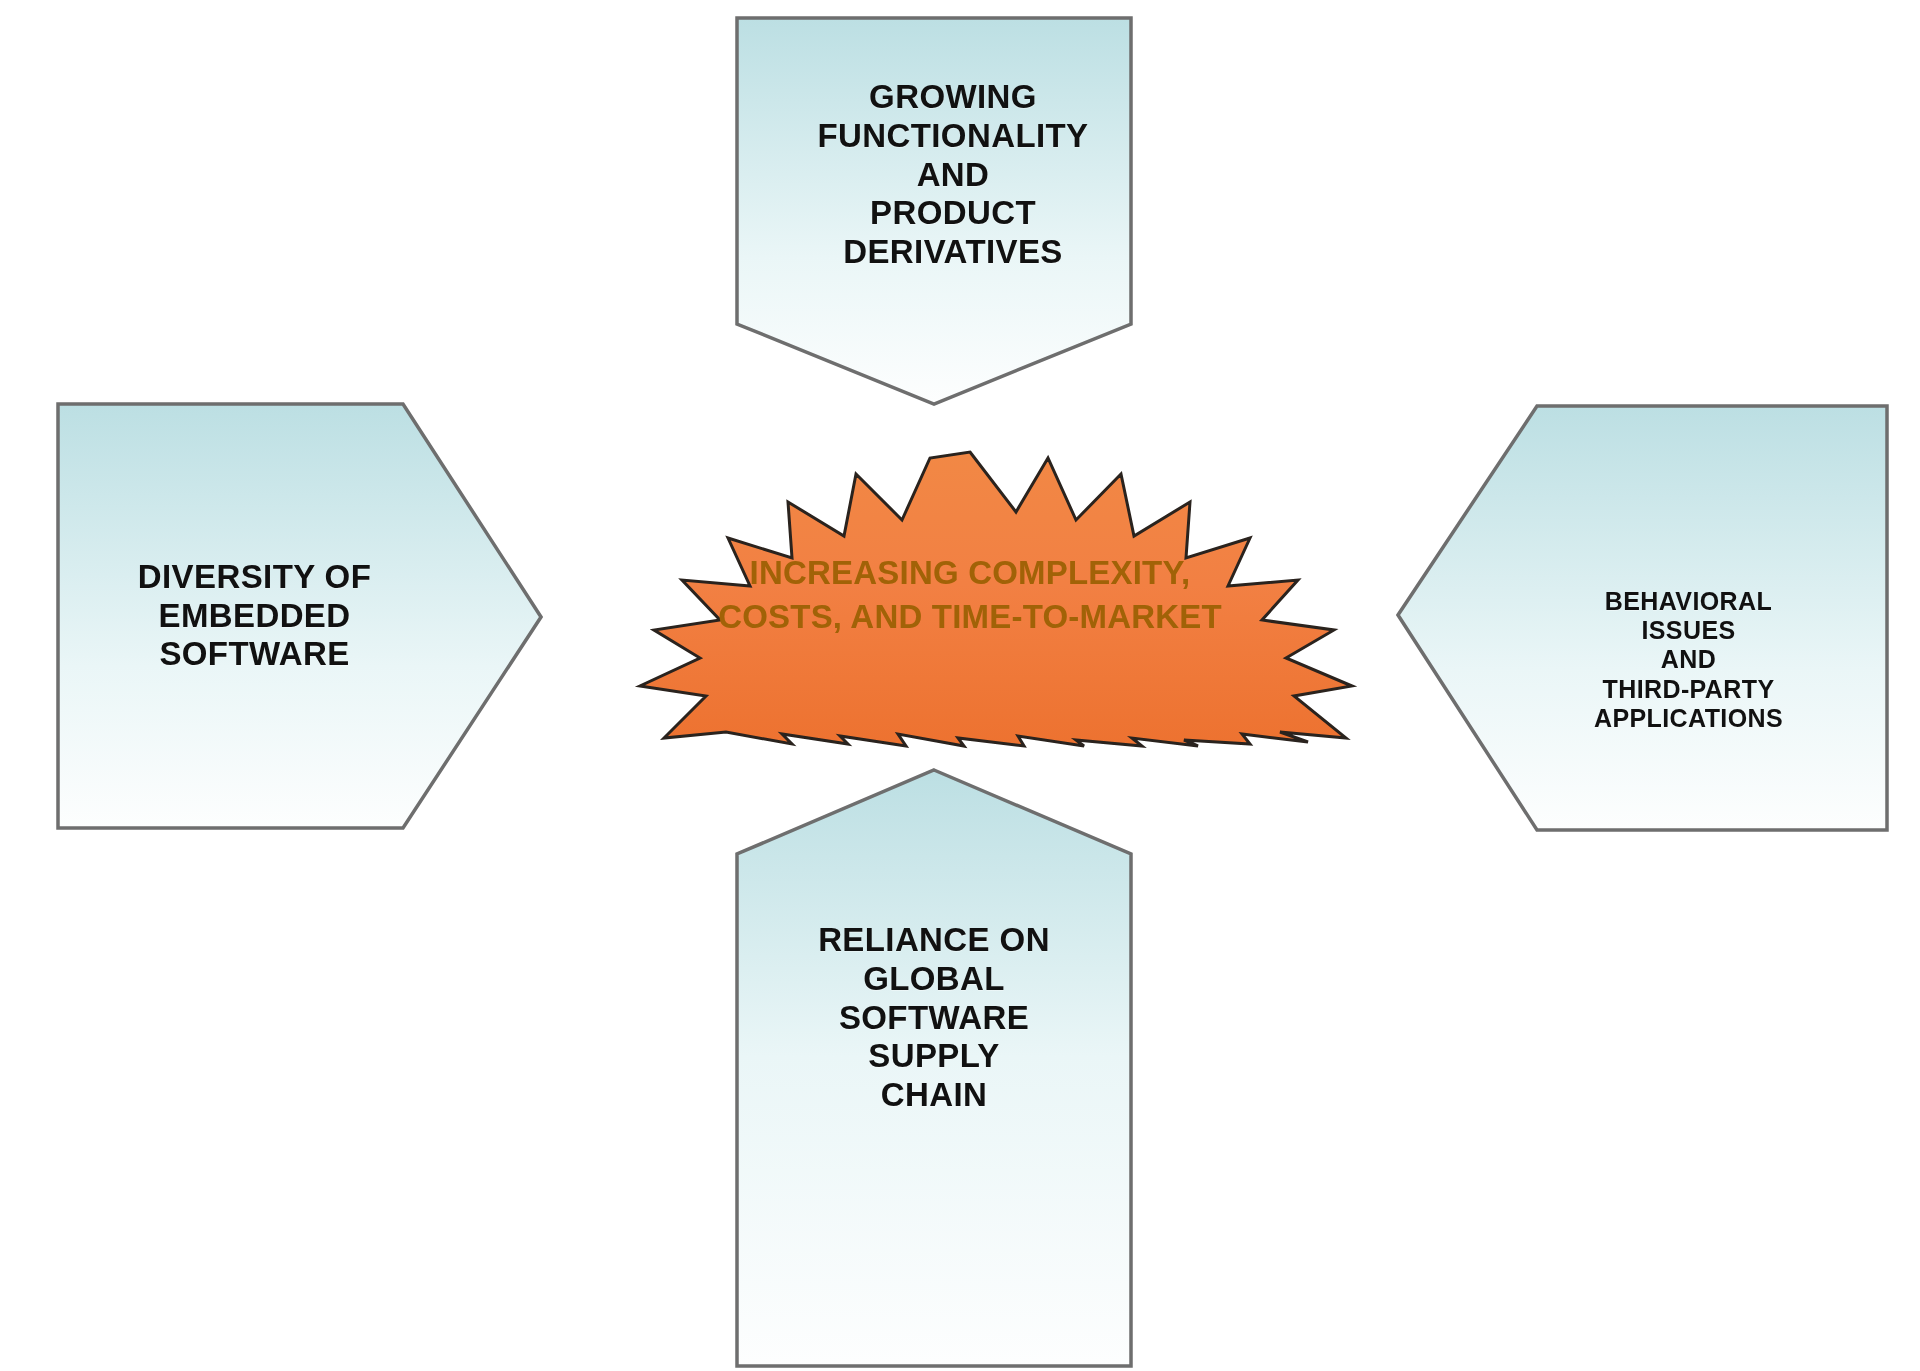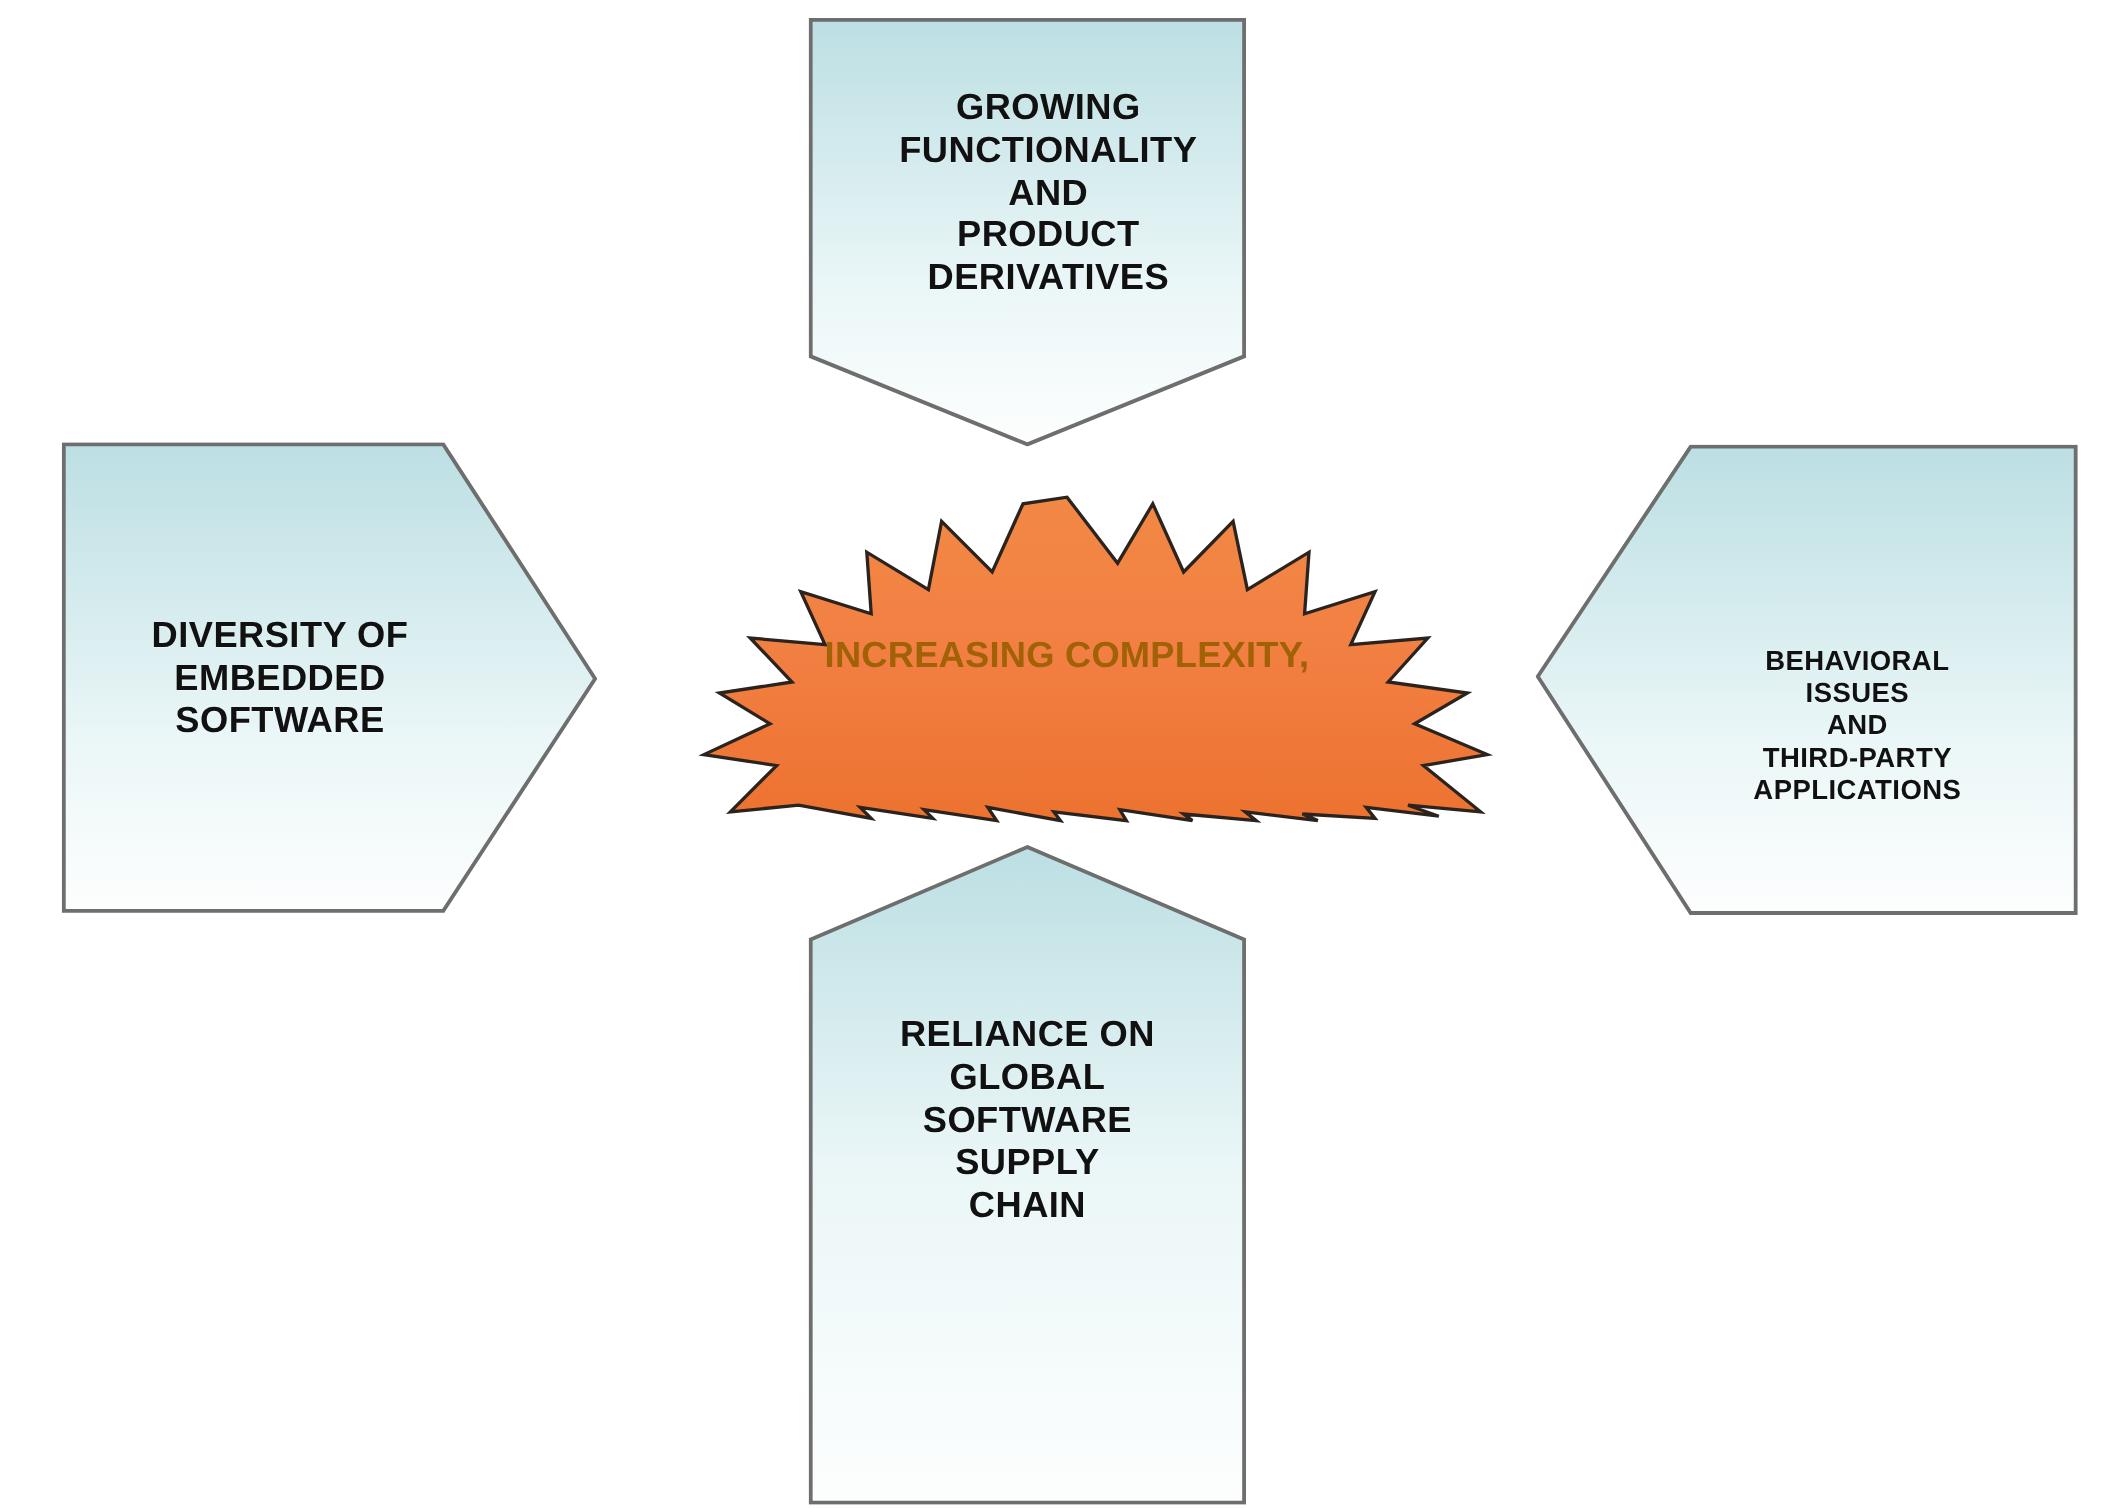--- a/index.html
+++ b/index.html
@@ -256,15 +256,16 @@
           288,90
           300,28
           346,74
           374,12
         "></polygon>
     </svg>
   </div>
 
   <div id="burst-label">
     <span class="l1">INCREASING COMPLEXITY,</span>
+    <span class="l2">COSTS, AND TIME-TO-MARKET</span>
   </div>
 
 </div>
 
 </body></html>

